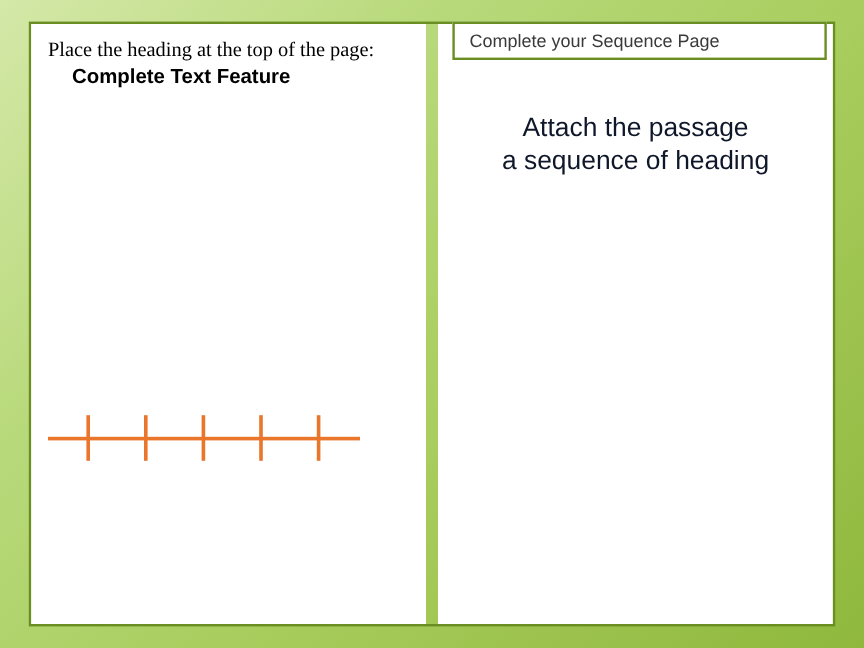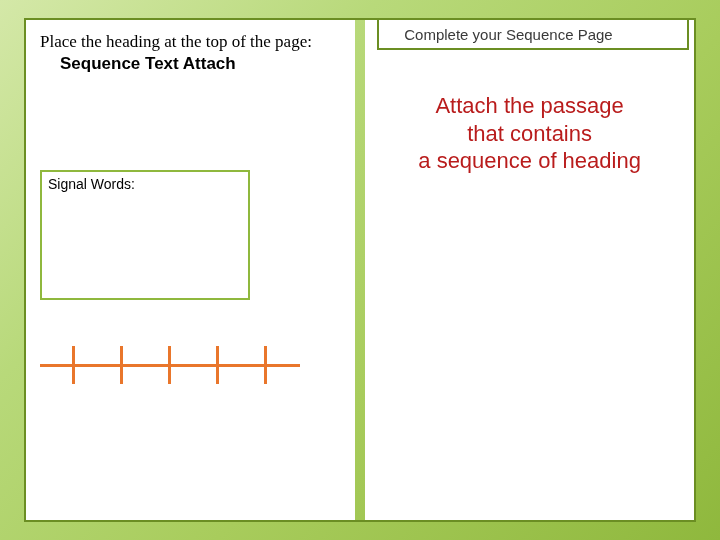--- a/index.html
+++ b/index.html
@@ -86,64 +86,60 @@
   .title-bar {
     position: absolute;
     top: -2px;
     left: 12px;
     width: 312px;
     height: 32px;
     border: 2px solid #6b8e23;
     background: #ffffff;
     display: flex;
     align-items: center;
-    padding-left: 25px;
+    padding-left: 12px;
   }
   .title-bar-text {
     font-family: Arial, Helvetica, sans-serif;
     font-size: 15px;
     color: #3a3a3a;
   }
   .attach-text {
     position: absolute;
     top: 72px;
     left: 0;
     width: 100%;
     text-align: center;
     font-family: Arial, Helvetica, sans-serif;
     font-size: 22px;
     line-height: 1.25;
-    color: #b91c1c;
+    color: #0f172a;
   }
 </style>
 </head>
 <body>
 
 <div class="slide">
   <div class="left-panel">
     <div class="heading-instruction">Place the heading at the top of the page:</div>
-    <div class="heading-text">Sequence Text Attach</div>
+    <div class="heading-text">Complete Text Feature</div>
 
-    <div class="signal-box">
-      <div class="signal-label">Signal Words:</div>
-    </div>
 
     <div class="timeline">
       <div class="timeline-line"></div>
       <div class="timeline-tick" style="left:32px"></div>
       <div class="timeline-tick" style="left:80px"></div>
       <div class="timeline-tick" style="left:128px"></div>
       <div class="timeline-tick" style="left:176px"></div>
       <div class="timeline-tick" style="left:224px"></div>
     </div>
   </div>
 
   <div class="right-panel">
     <div class="title-bar">
       <span class="title-bar-text">Complete your Sequence Page</span>
     </div>
     <div class="attach-text">
       <div>Attach the passage</div>
-      <div>that contains</div>
       <div>a sequence of heading</div>
     </div>
   </div>
 </div>
 
 </body></html>

